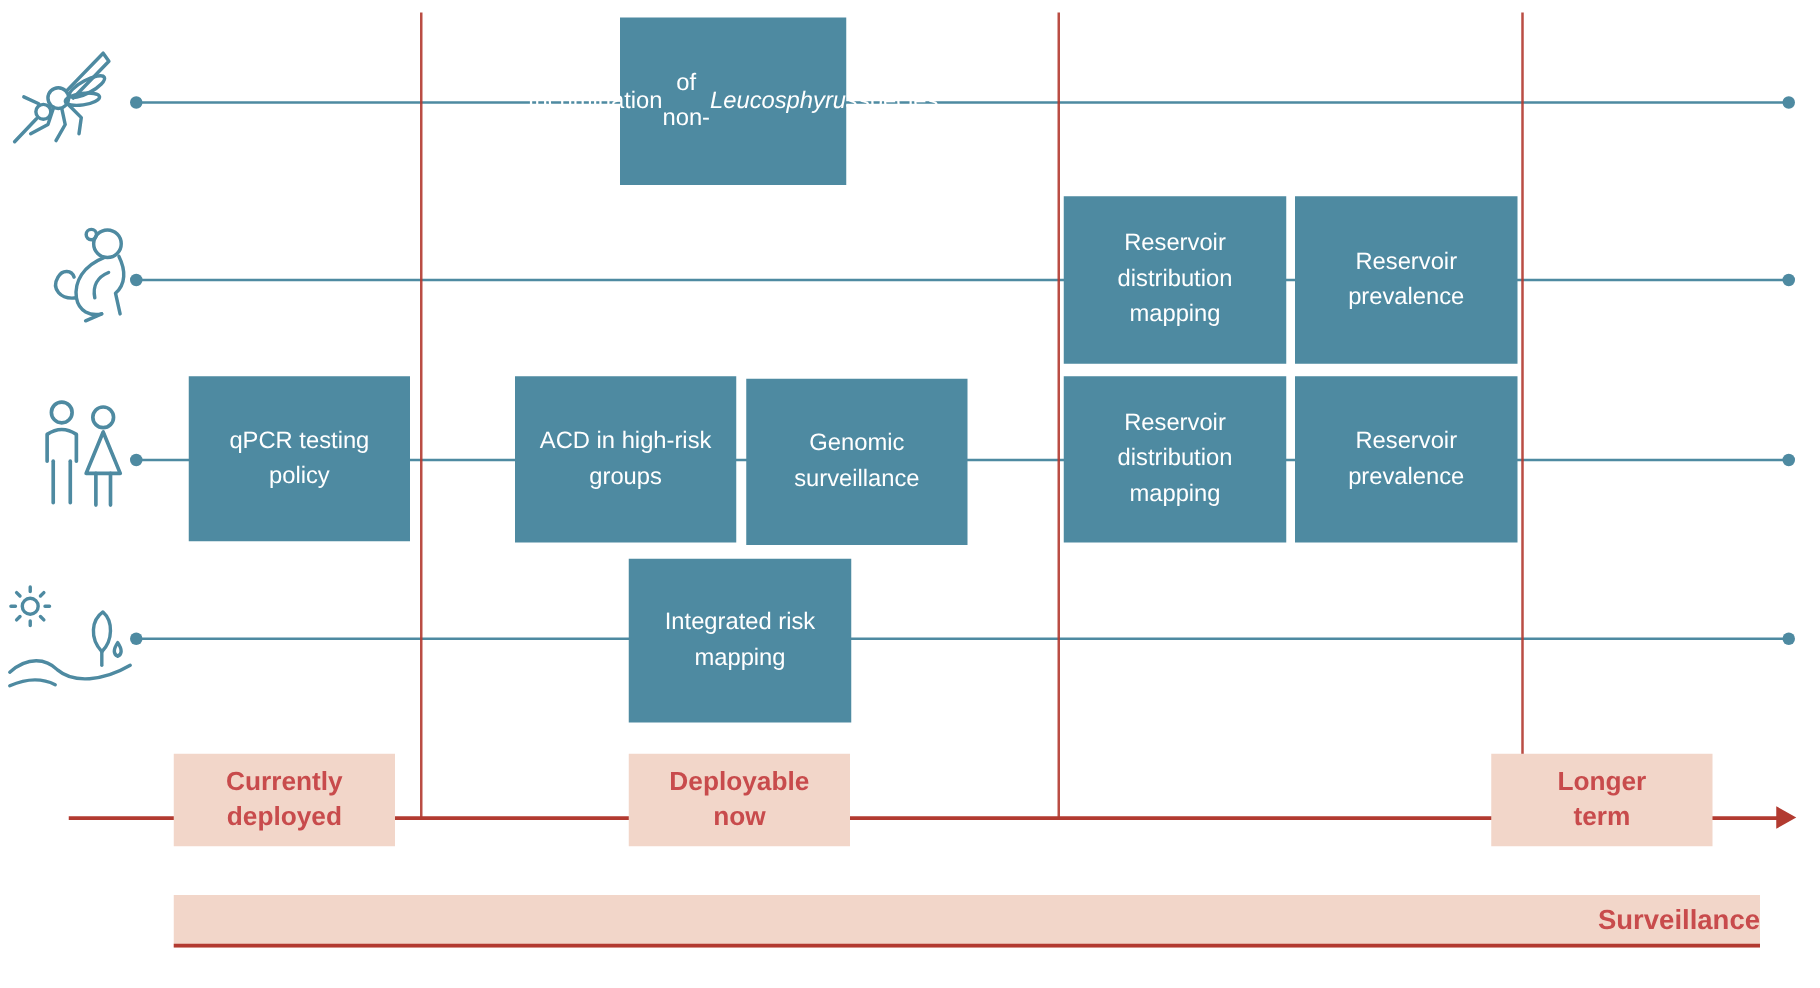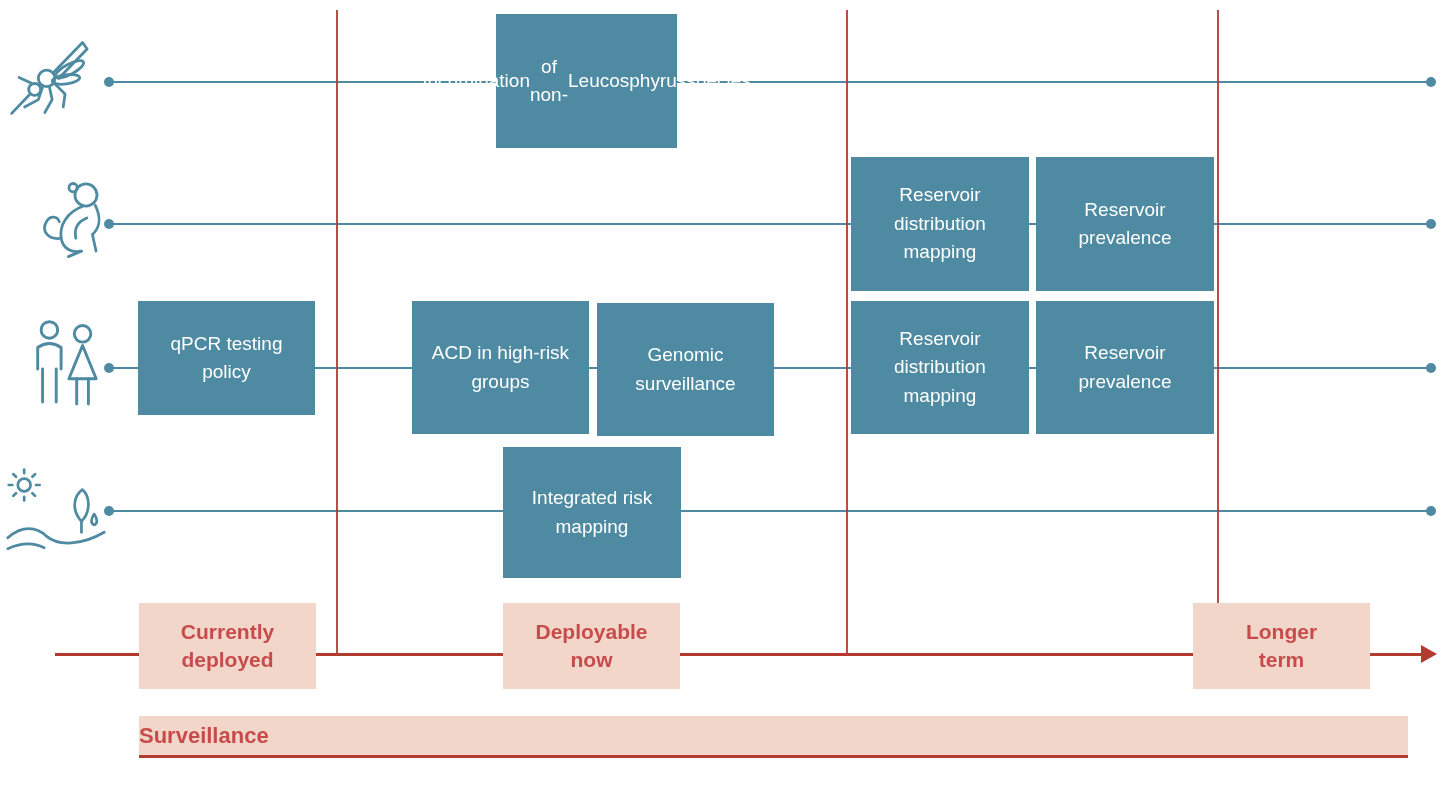--- a/index.html
+++ b/index.html
@@ -16,44 +16,44 @@
   .hline{position:absolute;height:2px;background:var(--teal);left:106px;width:1326px;z-index:1;}
   .dot{position:absolute;width:10px;height:10px;border-radius:50%;background:var(--teal);z-index:1;}
 
   
   .vline{position:absolute;width:2px;background:var(--red-line);top:10px;height:645px;z-index:1;opacity:.9;}
 
   
   .box{position:absolute;background:var(--teal);color:#fff;display:flex;flex-direction:row;
        align-items:center;justify-content:center;text-align:center;font-size:19px;line-height:1.5;
        padding:8px 13px;z-index:2;}
-  .box .em{}
+  .box .em{font-style:italic;}
   .box span{display:block;}
 
   
   .icon{position:absolute;z-index:2;}
   .icon svg{display:block;}
   .icon path,.icon circle,.icon ellipse,.icon line{fill:none;stroke:var(--teal);stroke-width:3;
        stroke-linecap:round;stroke-linejoin:round;}
 
   
   .timeline-line{position:absolute;left:55px;top:653px;width:1368px;height:3px;background:var(--red-line);z-index:1;}
   .arrowhead{position:absolute;left:1421px;top:645px;width:0;height:0;border-left:16px solid var(--red-line);
        border-top:9px solid transparent;border-bottom:9px solid transparent;z-index:1;}
 
   
-  .stage{position:absolute;top:603px;width:177px;height:86px;background:var(--pink);color:var(--red-text);
+  .stage{position:absolute;top:603px;width:177px;height:74px;background:var(--pink);color:var(--red-text);
        font-weight:bold;font-size:21px;line-height:1.33;display:flex;flex-direction:column;
        align-items:center;justify-content:center;text-align:center;z-index:2;}
   .stage span{display:block;}
 
   
   .surv{position:absolute;left:139px;top:716px;width:1269px;height:42px;background:var(--pink);
        border-bottom:3px solid var(--red-line);color:var(--red-text);font-weight:bold;font-size:22px;
-       display:flex;align-items:center;justify-content:flex-start;z-index:2;}
+       display:flex;align-items:center;justify-content:flex-end;z-index:2;}
 </style>
 </head>
 <body>
 
 <div class="canvas">
 
   <div class="hline" style="top:81px"></div>
   <div class="hline" style="top:223px"></div>
   <div class="hline" style="top:367px"></div>
   <div class="hline" style="top:510px"></div>
@@ -130,21 +130,21 @@
     <span>species</span>
   </div>
 
   <div class="box" style="left:851px;top:157px;width:178px;height:134px">
     <span>Reservoir distribution mapping</span>
   </div>
   <div class="box" style="left:1036px;top:157px;width:178px;height:134px">
     <span>Reservoir prevalence</span>
   </div>
 
-  <div class="box" style="left:138px;top:301px;width:177px;height:114px">
+  <div class="box" style="left:151px;top:301px;width:177px;height:132px">
     <span>qPCR testing policy</span>
   </div>
   <div class="box" style="left:412px;top:301px;width:177px;height:133px">
     <span>ACD in high-risk groups</span>
   </div>
   <div class="box" style="left:597px;top:303px;width:177px;height:133px">
     <span>Genomic surveillance</span>
   </div>
   <div class="box" style="left:851px;top:301px;width:178px;height:133px">
     <span>Reservoir distribution mapping</span>

